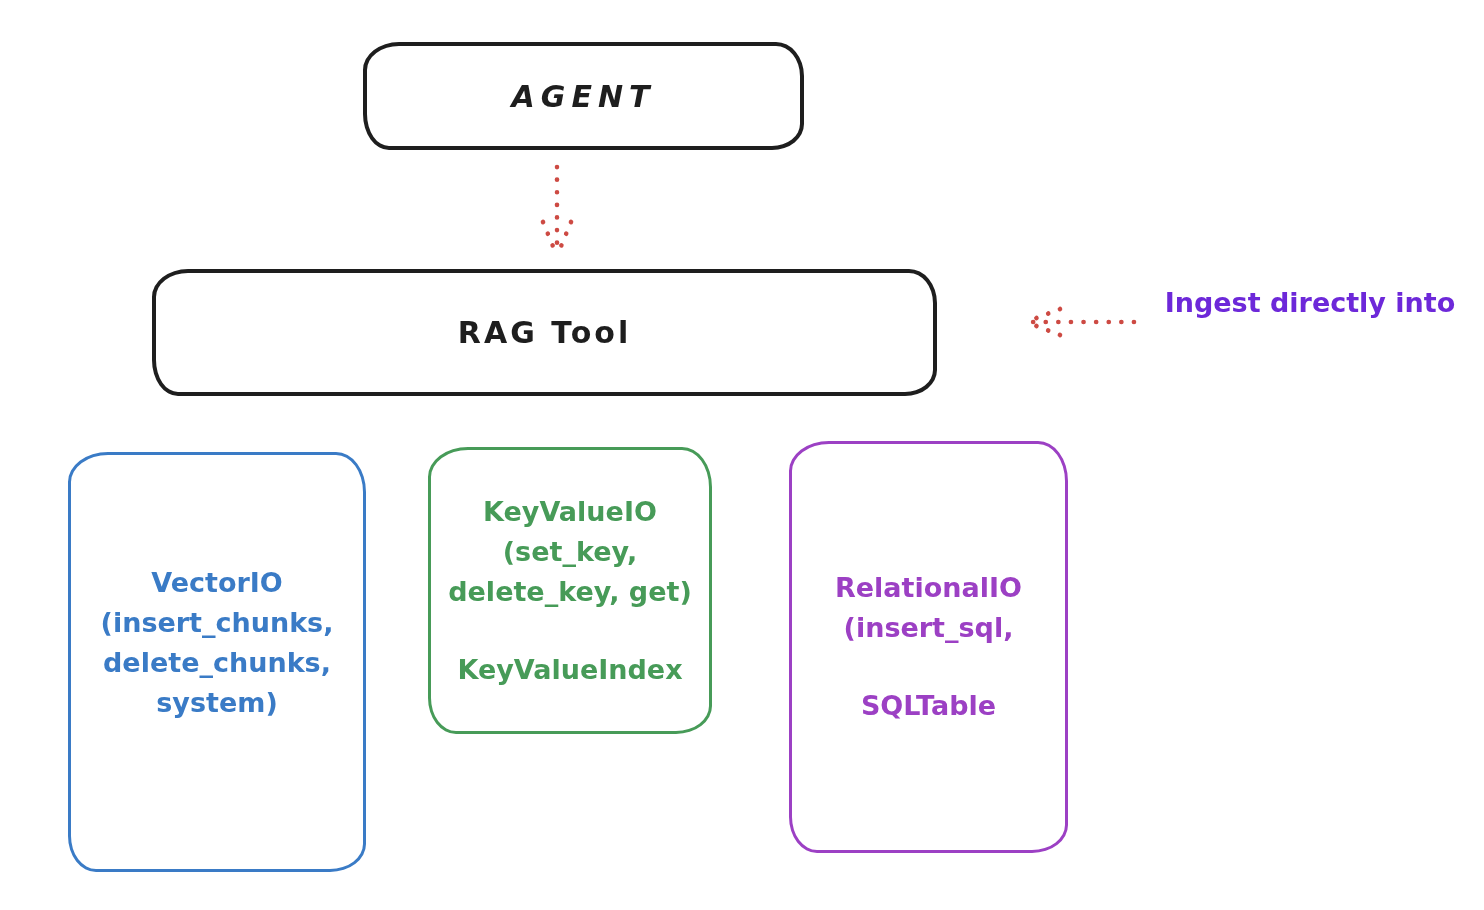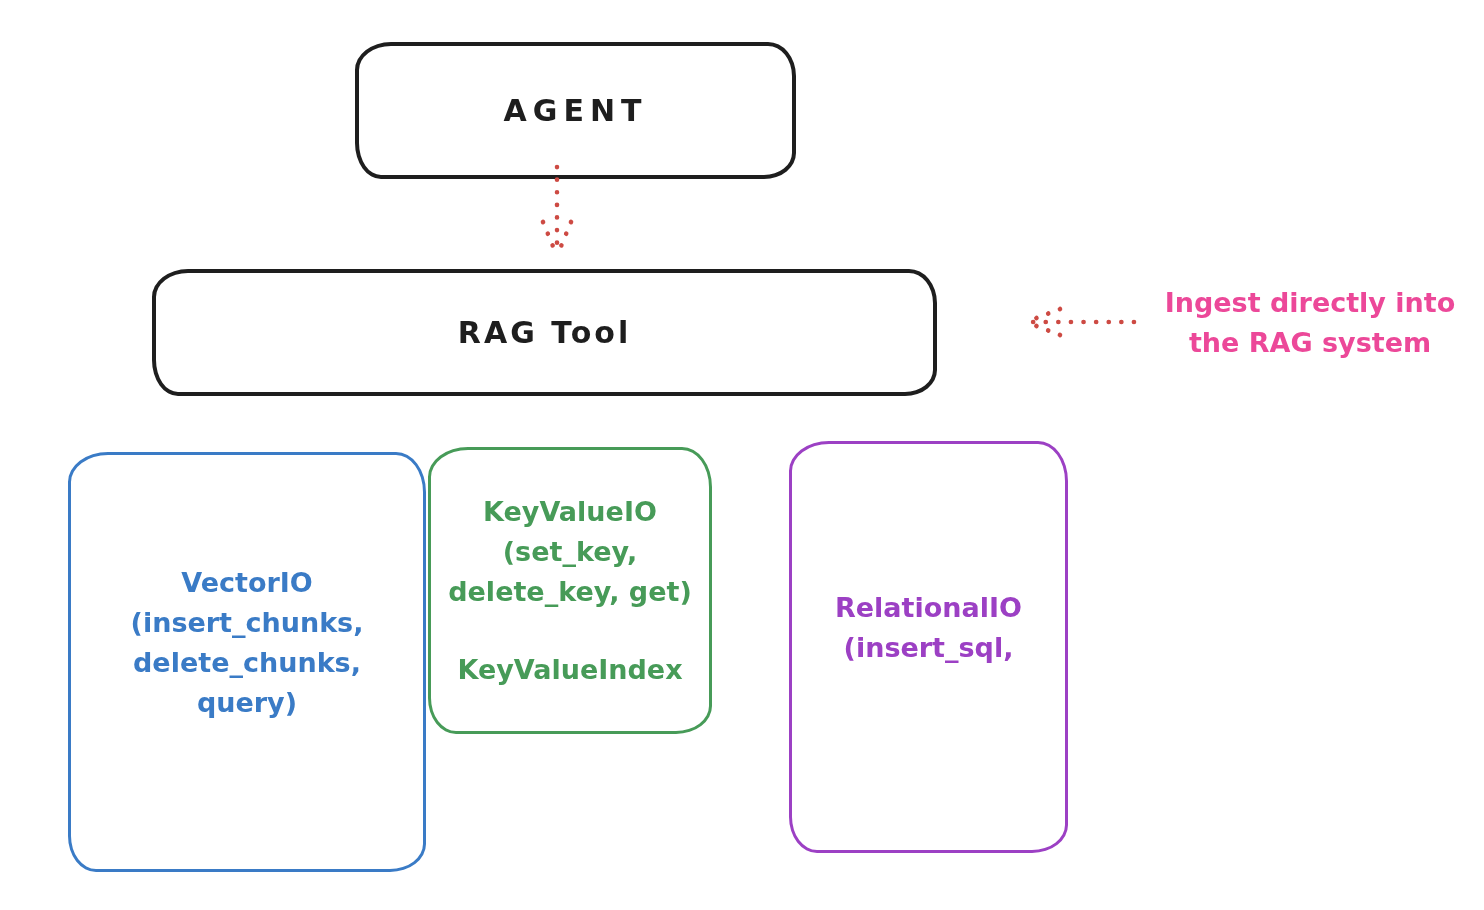--- a/index.html
+++ b/index.html
@@ -28,31 +28,31 @@
   .ink-node {
     border: 4px solid #1e1e1e;
     border-radius: 36px 28px 32px 26px / 28px 34px 26px 36px;
   }
   .node-label {
     font-size: 30px;
     font-weight: 600;
     letter-spacing: 3px;
     white-space: nowrap;
   }
-  .agent-node  { left: 355px; top: 42px;  width: 441px; height: 137px; }
+  .agent-node  { left: 363px; top: 42px;  width: 441px; height: 108px; font-style: italic; }
   .agent-node .node-label { letter-spacing: 6px; }
   .rag-node    { left: 152px; top: 269px; width: 785px; height: 127px; }
 
   
   .backend-box {
     border: 3.5px solid currentColor;
     border-radius: 40px 30px 36px 28px / 30px 40px 28px 36px;
     align-items: center;
   }
-  .backend-vector     { left: 68px;  top: 452px; width: 358px; height: 420px; }
+  .backend-vector     { left: 68px;  top: 452px; width: 298px; height: 420px; }
   .backend-keyvalue   { left: 428px; top: 447px; width: 284px; height: 287px; }
   .backend-relational { left: 789px; top: 441px; width: 279px; height: 412px; }
   .backend-text {
     text-align: center;
     font-size: 27px;
     font-weight: 600;
     line-height: 40px;
     width: 100%;
   }
   .line-spacer { height: 38px; }
@@ -100,46 +100,46 @@
   <div class="node ink-node rag-node">
     <span class="node-label">RAG Tool</span>
   </div>
 
   <svg class="arrow h-arrow" viewBox="0 0 126 40" aria-hidden="true" style="color: rgb(205, 74, 67);">
     <line x1="118" y1="20" x2="12" y2="20"></line>
     <path d="M44 7 L10 20"></path>
     <path d="M44 33 L10 20"></path>
   </svg>
 
-  <div class="annotation" style="color: #ec4899;">
+  <div class="annotation" style="color: #6d28d9;">
     <div>Ingest directly into</div>
-    <div>the RAG system</div>
   </div>
 
   <div class="node backend-box backend-vector" style="color: rgb(58, 123, 198);">
     <div class="backend-text">
       <div>VectorIO</div>
       <div>(insert_chunks,</div>
       <div>delete_chunks,</div>
-      <div>query)</div>
+      <div>system)</div>
       <div class="line-spacer"></div>
     </div>
   </div>
 
   <div class="node backend-box backend-keyvalue" style="color: rgb(71, 155, 88);">
     <div class="backend-text">
       <div>KeyValueIO</div>
       <div>(set_key,</div>
       <div>delete_key, get)</div>
       <div class="line-spacer"></div>
       <div>KeyValueIndex</div>
     </div>
   </div>
 
   <div class="node backend-box backend-relational" style="color: rgb(156, 64, 196);">
     <div class="backend-text">
       <div>RelationalIO</div>
       <div>(insert_sql,</div>
       <div class="line-spacer"></div>
+      <div>SQLTable</div>
     </div>
   </div>
 
 </div>
 
 </body></html>

